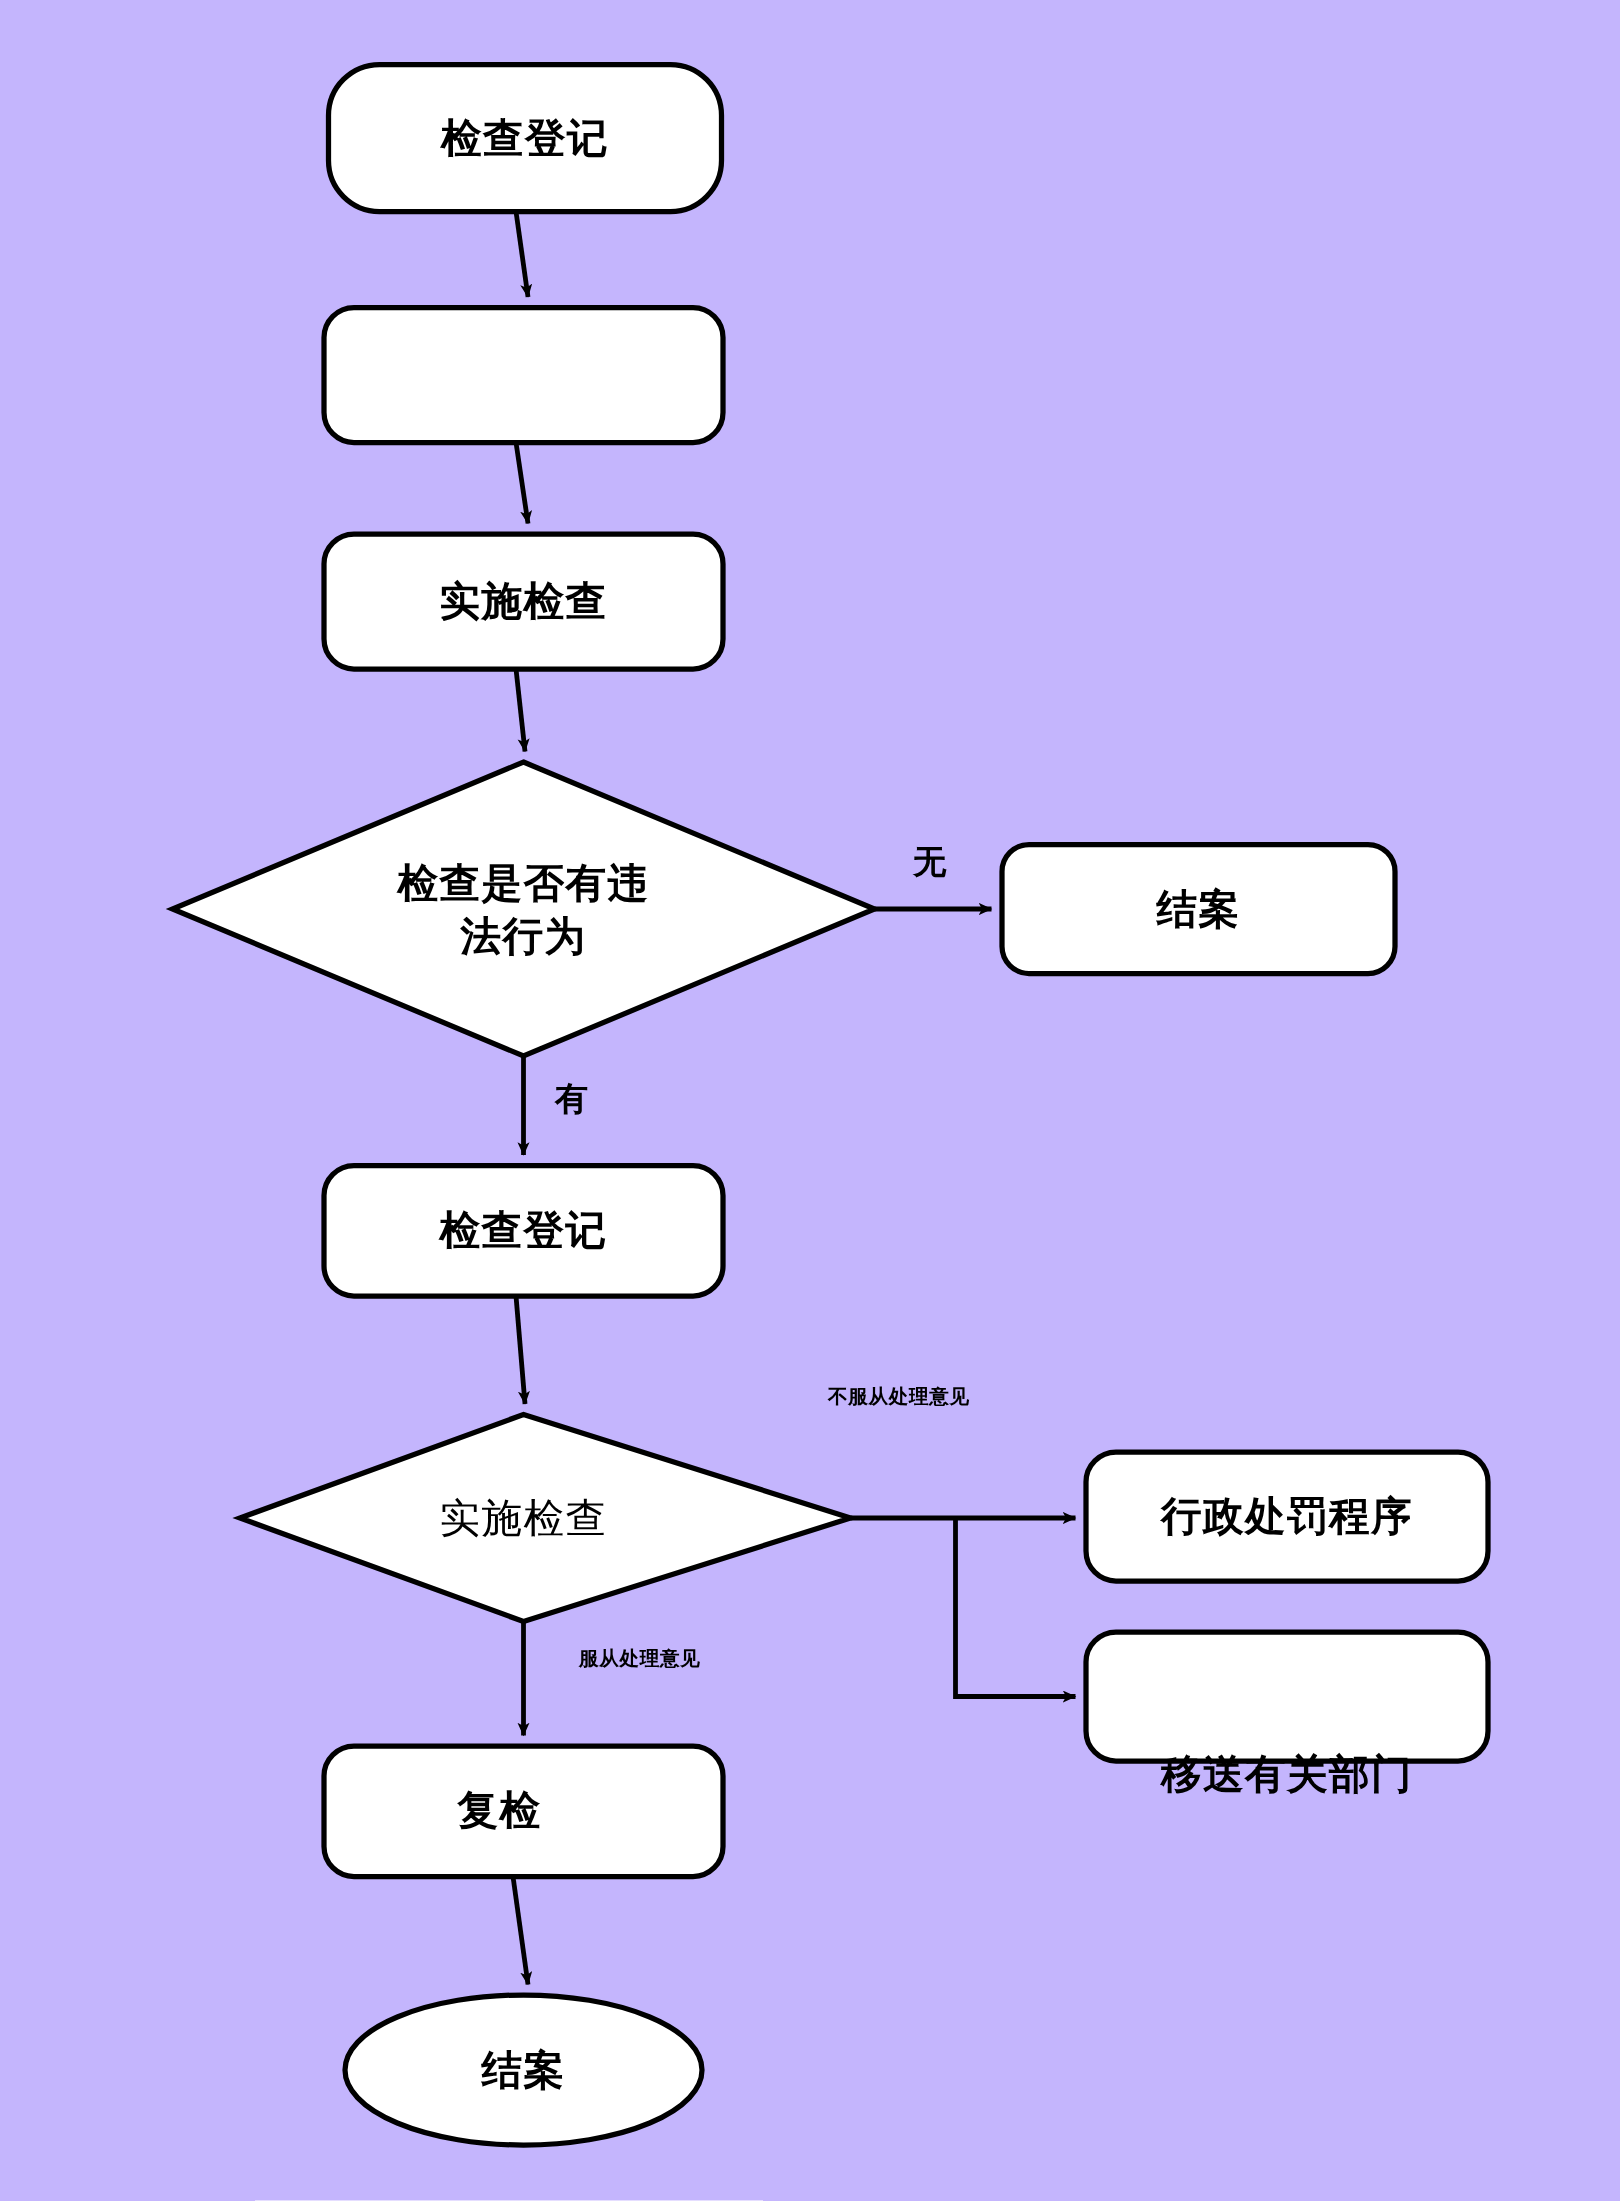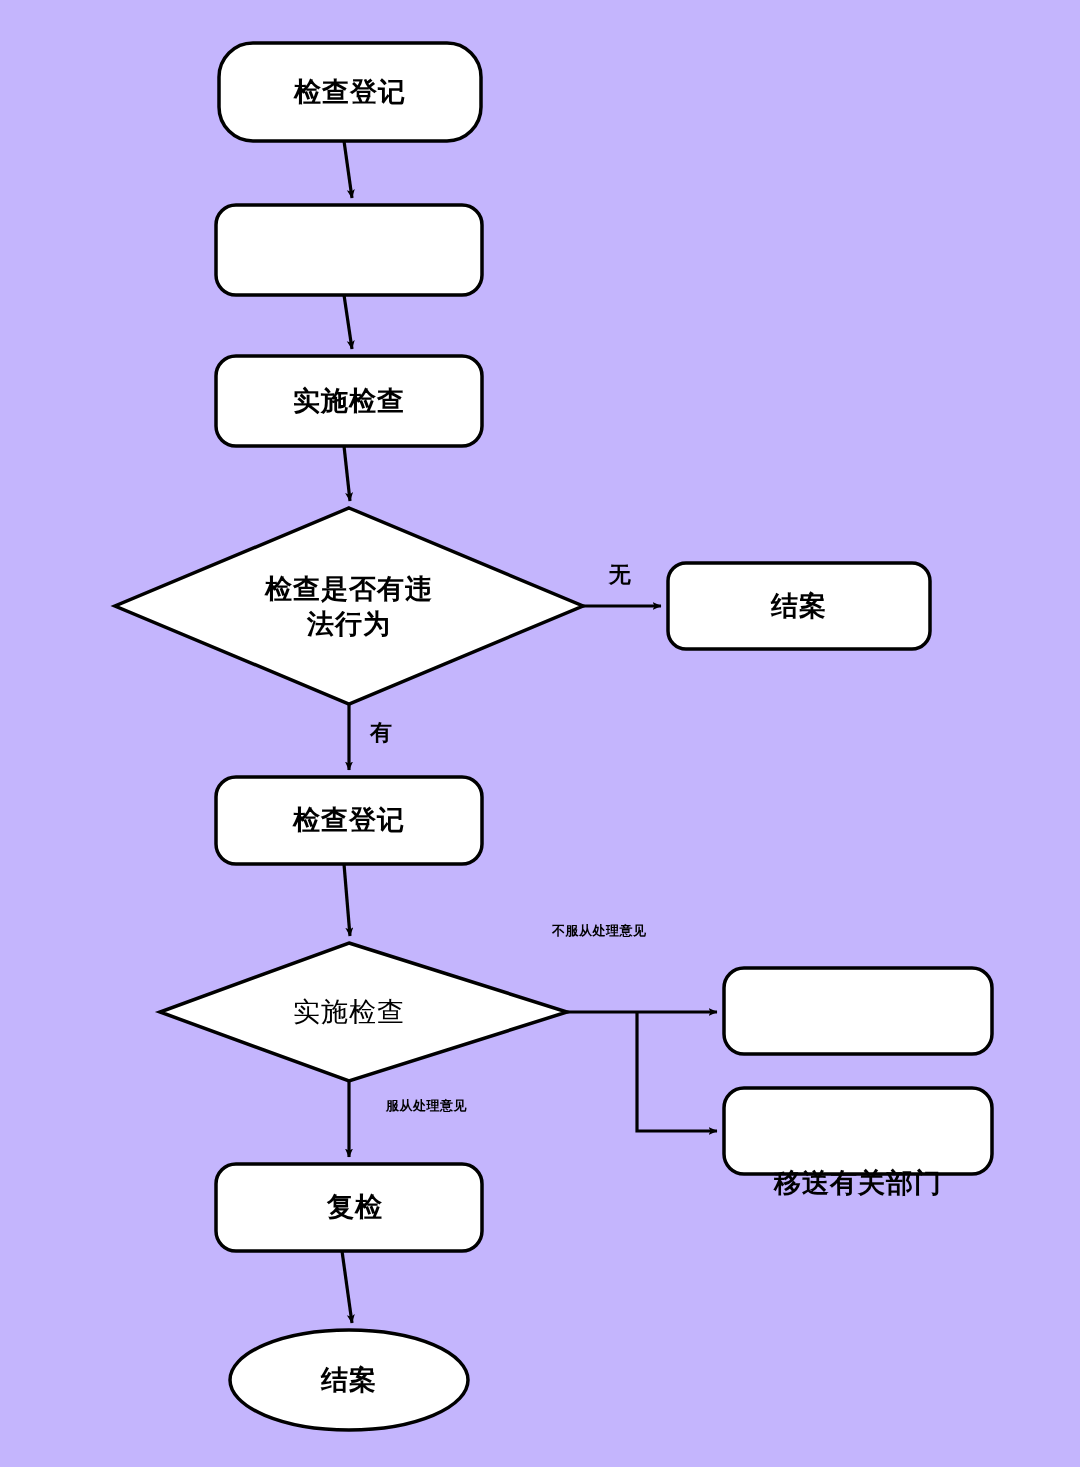--- a/index.html
+++ b/index.html
@@ -113,24 +113,25 @@
 
   <div class="node-label" style="left:229px; top:562px; width:240px; height:90px; font-weight:700;">检查是否有违
 法行为</div>
 
   <div class="node-label" style="left:668px; top:563px; width:262px; height:86px;">结案</div>
 
   <div class="node-label" style="left:216px; top:777px; width:266px; height:87px;">检查登记</div>
 
   <div class="node-label" style="left:229px; top:985px; width:240px; height:54px; font-weight:500;">实施检查</div>
 
+  <div class="node-label" style="left:724px; top:968px; width:268px; height:86px;">行政处罚程序</div>
 
   <div class="node-label" style="left:724px; top:1140px; width:268px; height:86px;">移送有关部门</div>
 
-  <div class="node-label" style="left:222px; top:1164px; width:266px; height:87px;">复检</div>
+  <div class="node-label" style="left:200px; top:1164px; width:266px; height:87px;">复检</div>
 
   <div class="node-label" style="left:230px; top:1330px; width:238px; height:100px;">结案</div>
 
   <div class="edge-label" style="left:592px; top:560px; width:56px; text-align:center;">无</div>
 
   <div class="edge-label" style="left:370px; top:718px; width:56px; text-align:left;">有</div>
 
   <div class="edge-label small" style="left:552px; top:922px; width:190px; text-align:left;">不服从处理意见</div>
 
   <div class="edge-label small" style="left:386px; top:1097px; width:170px; text-align:left;">服从处理意见</div>

